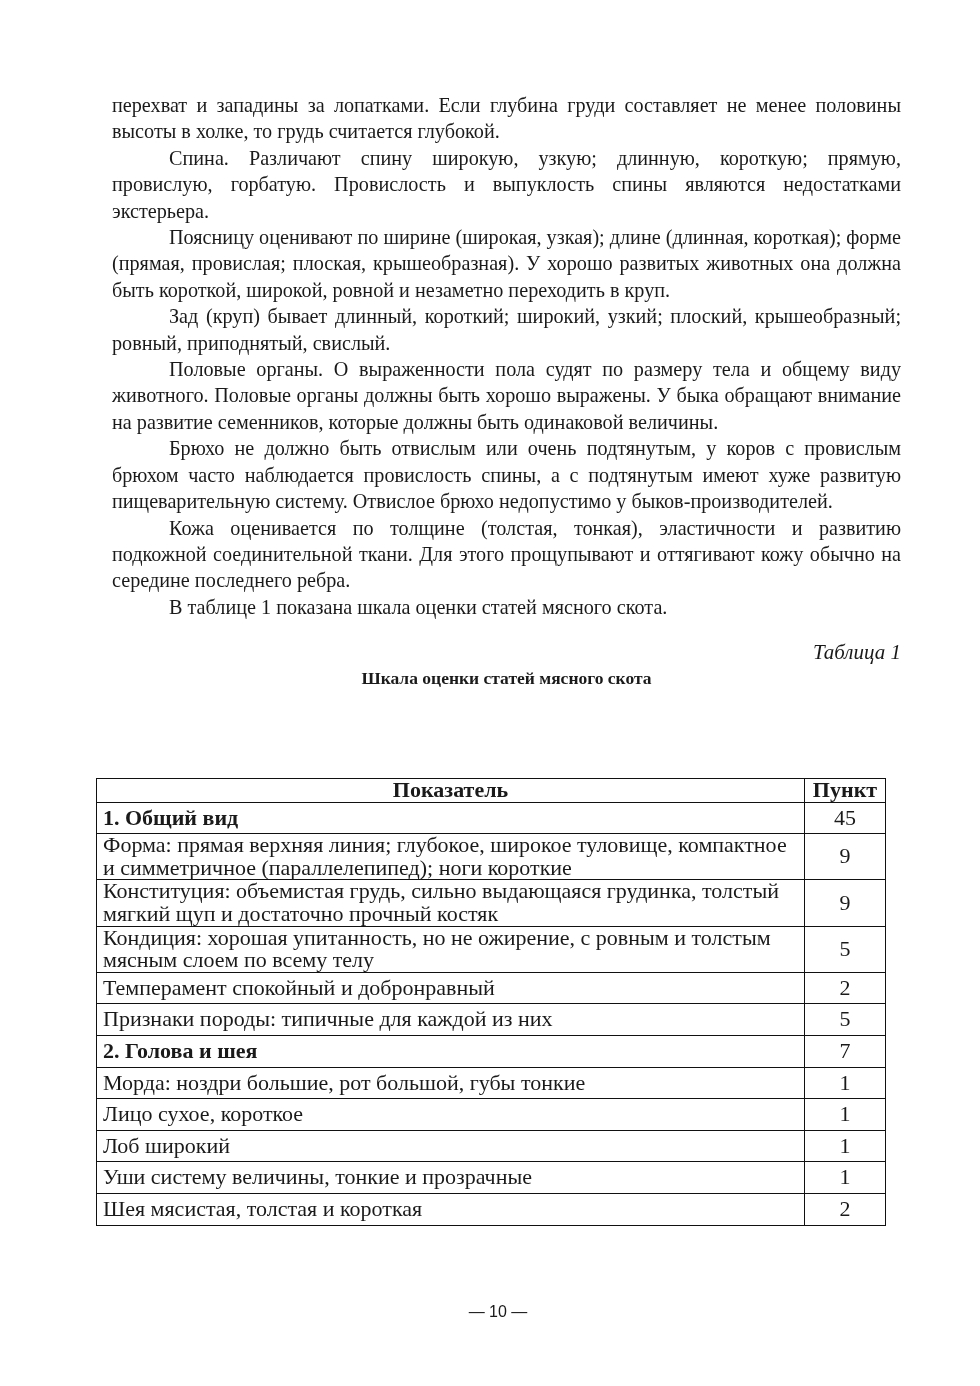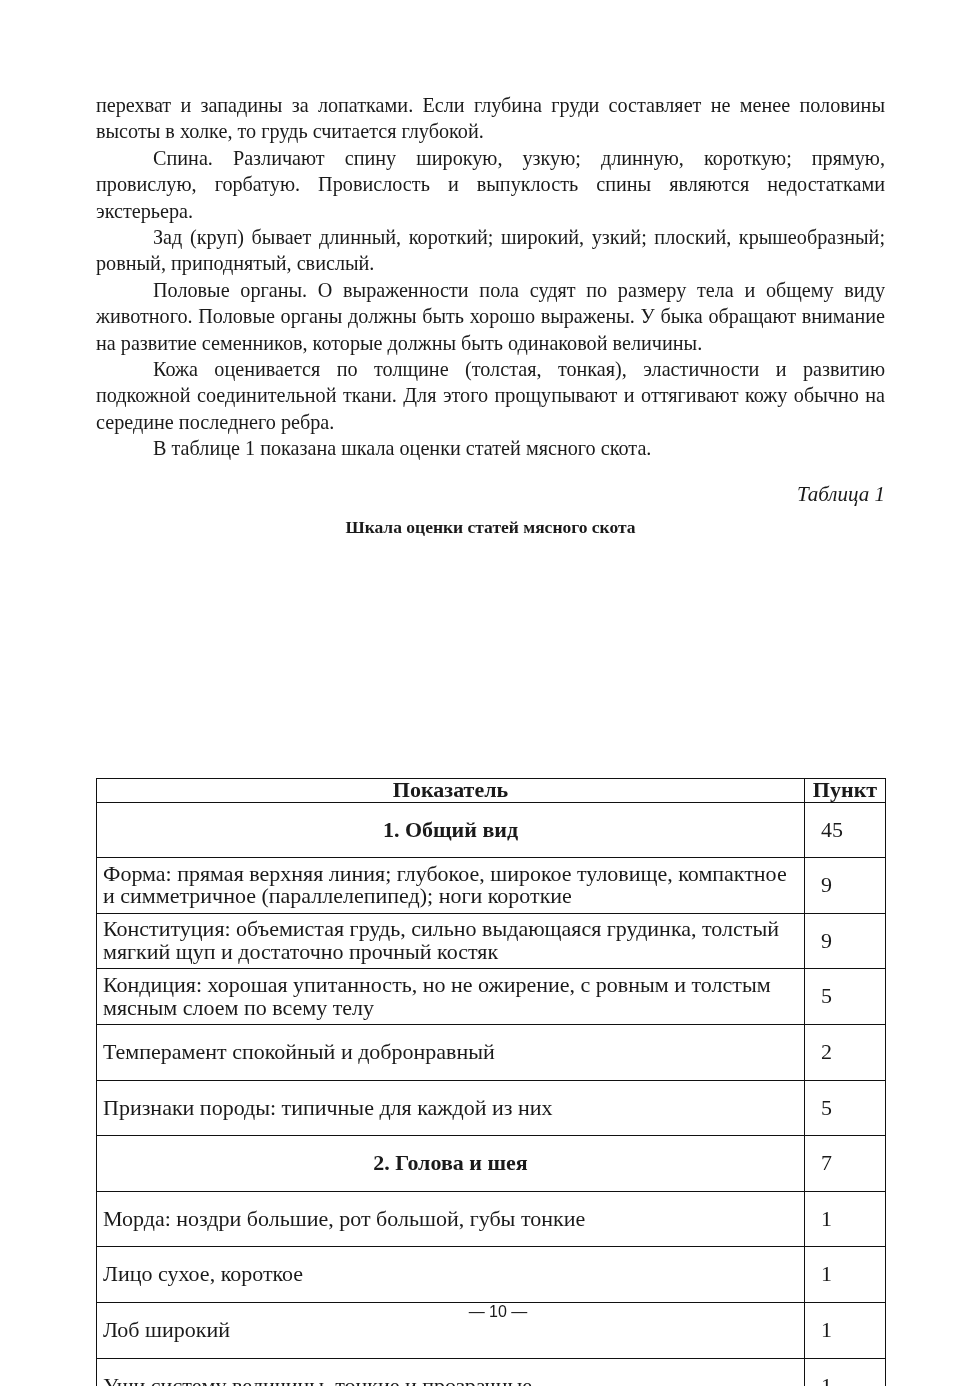--- a/index.html
+++ b/index.html
@@ -1,17 +1,17 @@
 <!DOCTYPE html>
 <html><head>
 <meta charset="utf-8">
 <style>
   html, body { margin: 0; padding: 0; background: #ffffff; }
   body { width: 980px; height: 1386px; position: relative; overflow: hidden; color: #1a1a1a; }
-  .page { position: absolute; left: 96px; top: 92px; width: 789px; }
+  .page { position: absolute; left: 112px; top: 92px; width: 789px; }
   .body-text {
     font-family: "Liberation Serif", serif;
     font-size: 20.2px;
     line-height: 26.4px;
     text-align: justify;
     margin: 0;
   }
   .body-text p { margin: 0; text-indent: 57px; }
   .body-text p.noindent { text-indent: 0; }
   .table-label {
@@ -20,60 +20,62 @@
     font-size: 21px;
     text-align: right;
     margin-top: 20px;
     height: 24px;
   }
   .table-title {
     font-family: "Liberation Serif", serif;
     font-weight: bold;
     font-size: 17.5px;
     text-align: center;
-    margin-top: 11px;
+    margin-top: 4px;
     height: 26px;
   }
   table.scale {
     position: absolute;
     left: 96px; top: 778px;
     width: 789px;
     border-collapse: collapse;
     font-family: "Liberation Serif", serif;
     font-size: 22px;
     line-height: 22.6px;
     table-layout: fixed;
   }
   table.scale td, table.scale th {
     border: 1.3px solid #111;
     padding: 0 6px 0 6px;
     vertical-align: middle;
   }
   table.scale col.c1 { width: 708px; }
   table.scale col.c2 { width: 81px; }
   table.scale th { font-weight: bold; text-align: center; height: 22px; }
-  table.scale td.pt { text-align: left; padding: 16px; }
-  table.scale tr.section td.ind { font-weight: bold; text-align: center; }
+  table.scale td.pt { text-align: center; padding: 4px; }
+  table.scale tr.section td.ind { font-weight: bold; }
   .page-number {
     position: absolute;
     left: 8px; width: 980px; top: 1303px;
     text-align: center;
     font-family: "Liberation Sans", sans-serif;
     font-size: 16px;
   }
 </style>
 </head>
 <body>
 
 <div class="page">
   <div class="body-text">
     <p class="noindent">перехват и западины за лопатками. Если глубина груди составляет не менее половины высоты в холке, то грудь считается глубокой.</p>
     <p>Спина. Различают спину широкую, узкую; длинную, короткую; прямую, провислую, горбатую. Провислость и выпуклость спины являются недостатками экстерьера.</p>
+    <p>Поясницу оценивают по ширине (широкая, узкая); длине (длинная, короткая); форме (прямая, провислая; плоская, крышеобразная). У хорошо развитых животных она должна быть короткой, широкой, ровной и незаметно переходить в круп.</p>
     <p>Зад (круп) бывает длинный, короткий; широкий, узкий; плоский, крышеобразный; ровный, приподнятый, свислый.</p>
     <p>Половые органы. О выраженности пола судят по размеру тела и общему виду животного. Половые органы должны быть хорошо выражены. У быка обращают внимание на развитие семенников, которые должны быть одинаковой величины.</p>
+    <p>Брюхо не должно быть отвислым или очень подтянутым, у коров с провислым брюхом часто наблюдается провислость спины, а с подтянутым имеют хуже развитую пищеварительную систему. Отвислое брюхо недопустимо у быков-производителей.</p>
     <p>Кожа оценивается по толщине (толстая, тонкая), эластичности и развитию подкожной соединительной ткани. Для этого прощупывают и оттягивают кожу обычно на середине последнего ребра.</p>
     <p>В таблице 1 показана шкала оценки статей мясного скота.</p>
   </div>
   <div class="table-label">Таблица 1</div>
   <div class="table-title">Шкала оценки статей мясного скота</div>
 </div>
 
 <table class="scale">
   <colgroup>
       <col class="c1">

